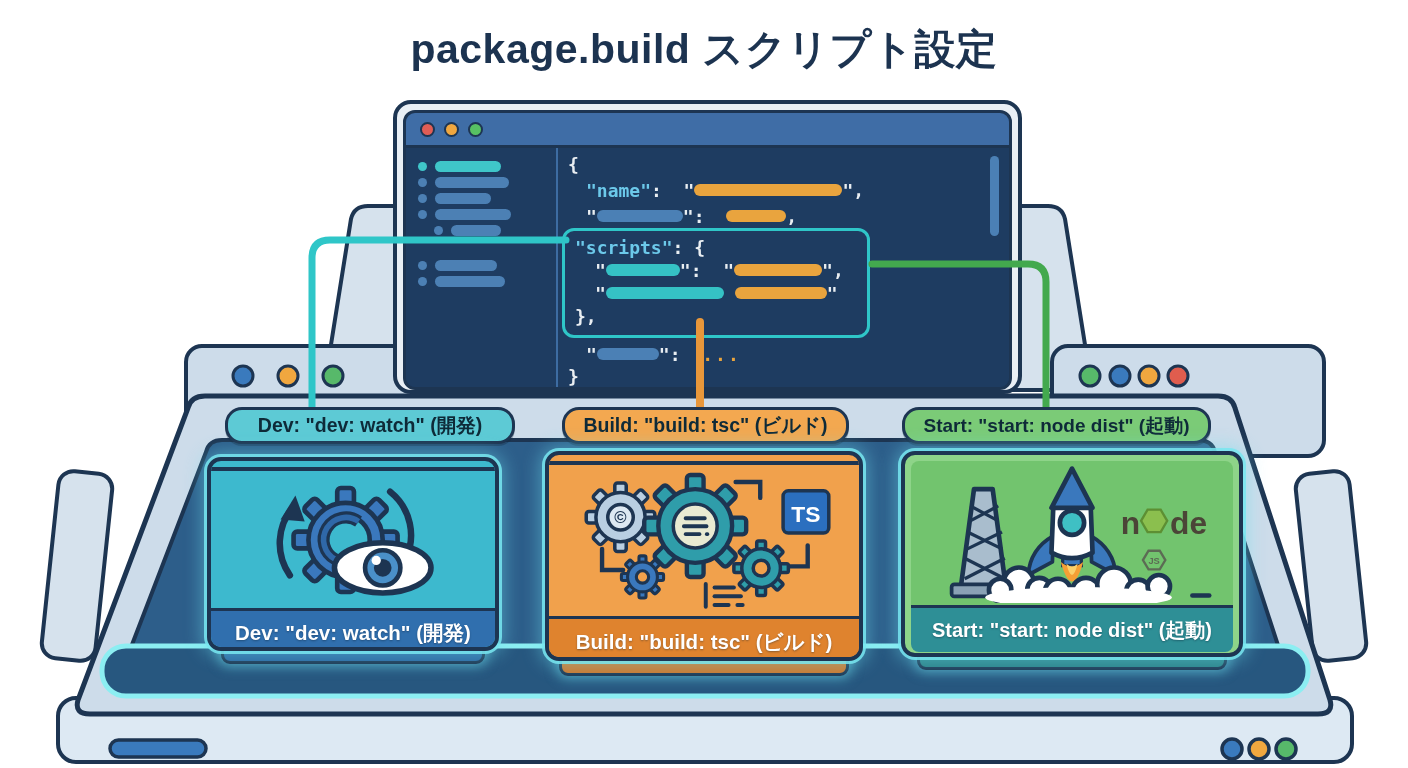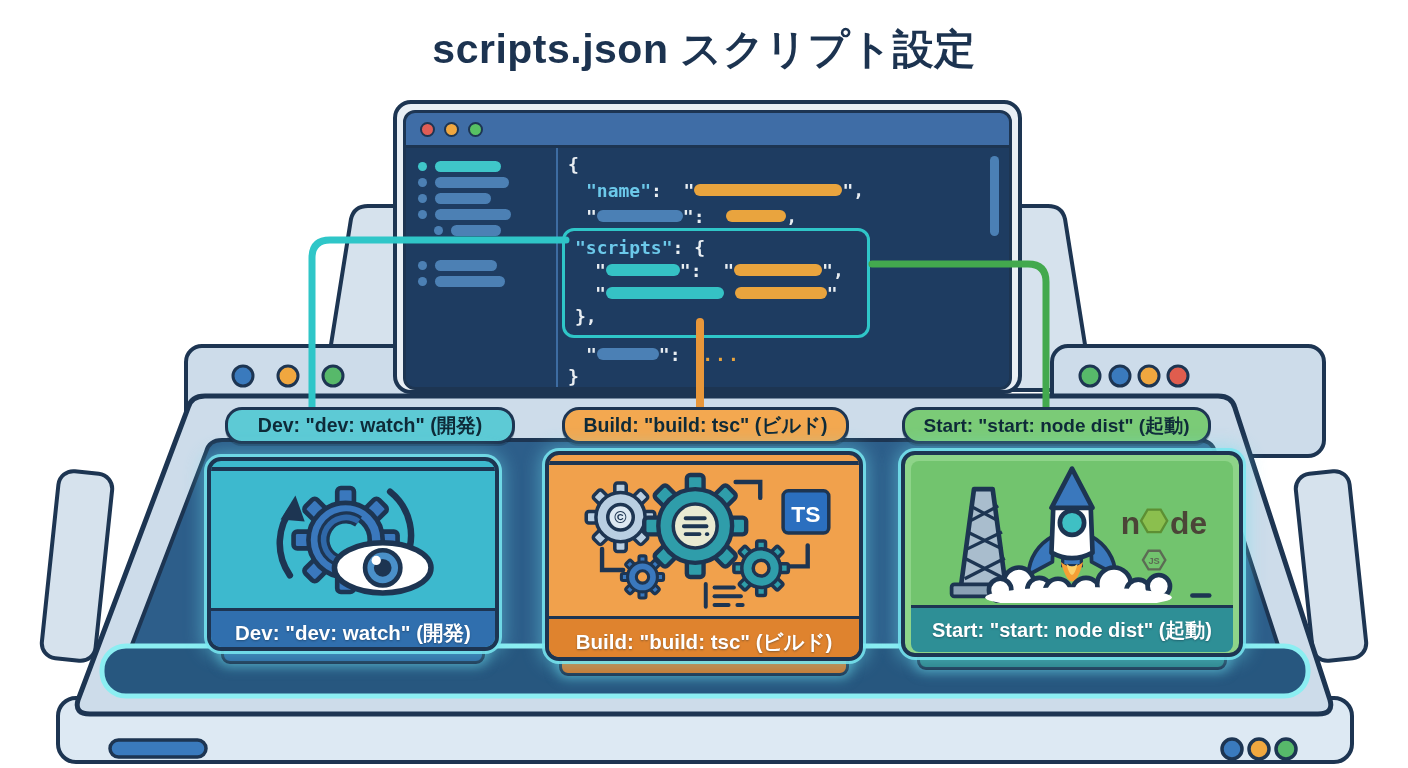--- a/index.html
+++ b/index.html
@@ -66,21 +66,21 @@
              box-shadow:0 0 12px 3px rgba(110,225,240,.5);}
   .base-dev{left:221px;top:640px;width:264px;height:24px;background:#2b65a0;}
   .base-build{left:559px;top:650px;width:290px;height:26px;background:#d07427;}
   .base-start{left:917px;top:646px;width:310px;height:24px;background:#2a7f86;}
 </style>
 </head>
 <body>
 
 <div class="canvas">
 
-  <div class="title">scripts.json スクリプト設定</div>
+  <div class="title">package.build スクリプト設定</div>
 
   <svg class="chrome" width="1408" height="768" viewBox="0 0 1408 768">
 
     <path d="M 368 206 L 1048 206 Q 1062 206 1065 219 L 1090 376 Q 1092 390 1078 390 L 338 390 Q 324 390 326 376 L 351 219 Q 354 206 368 206 Z" fill="#d6e2ed" stroke="#1d3552" stroke-width="4"></path>
 
     <rect x="50" y="472" width="54" height="188" rx="15" fill="#d6e2ed" stroke="#1d3552" stroke-width="4" transform="rotate(6 77 566)"></rect>
     <rect x="1304" y="472" width="54" height="188" rx="15" fill="#d6e2ed" stroke="#1d3552" stroke-width="4" transform="rotate(-6 1331 566)"></rect>
 
     <g>
       <rect x="186" y="346" width="262" height="110" rx="16" fill="#cddcea" stroke="#1d3552" stroke-width="4"></rect>

